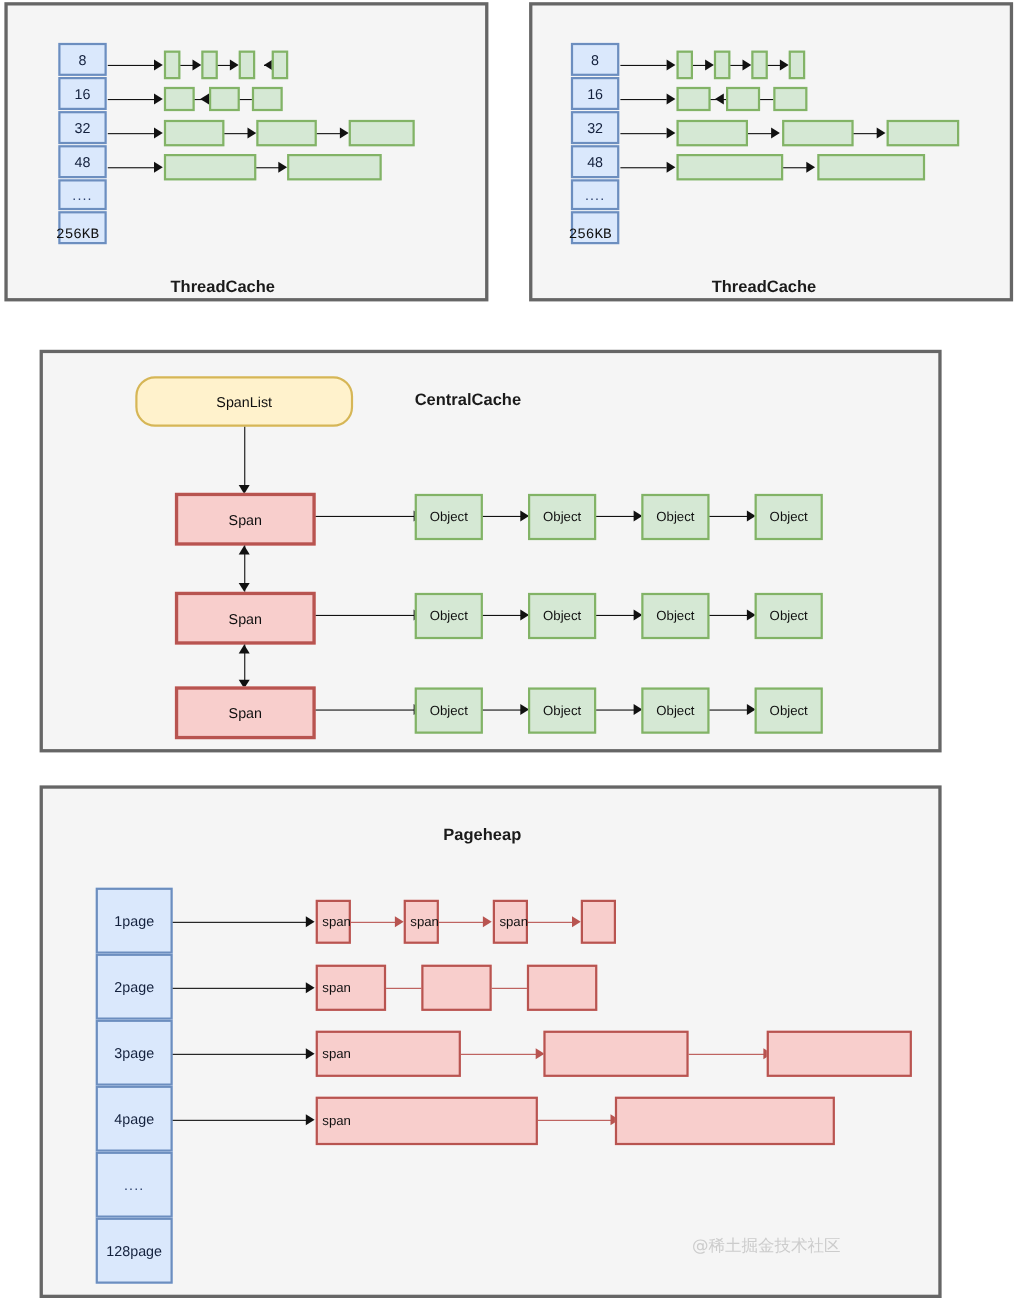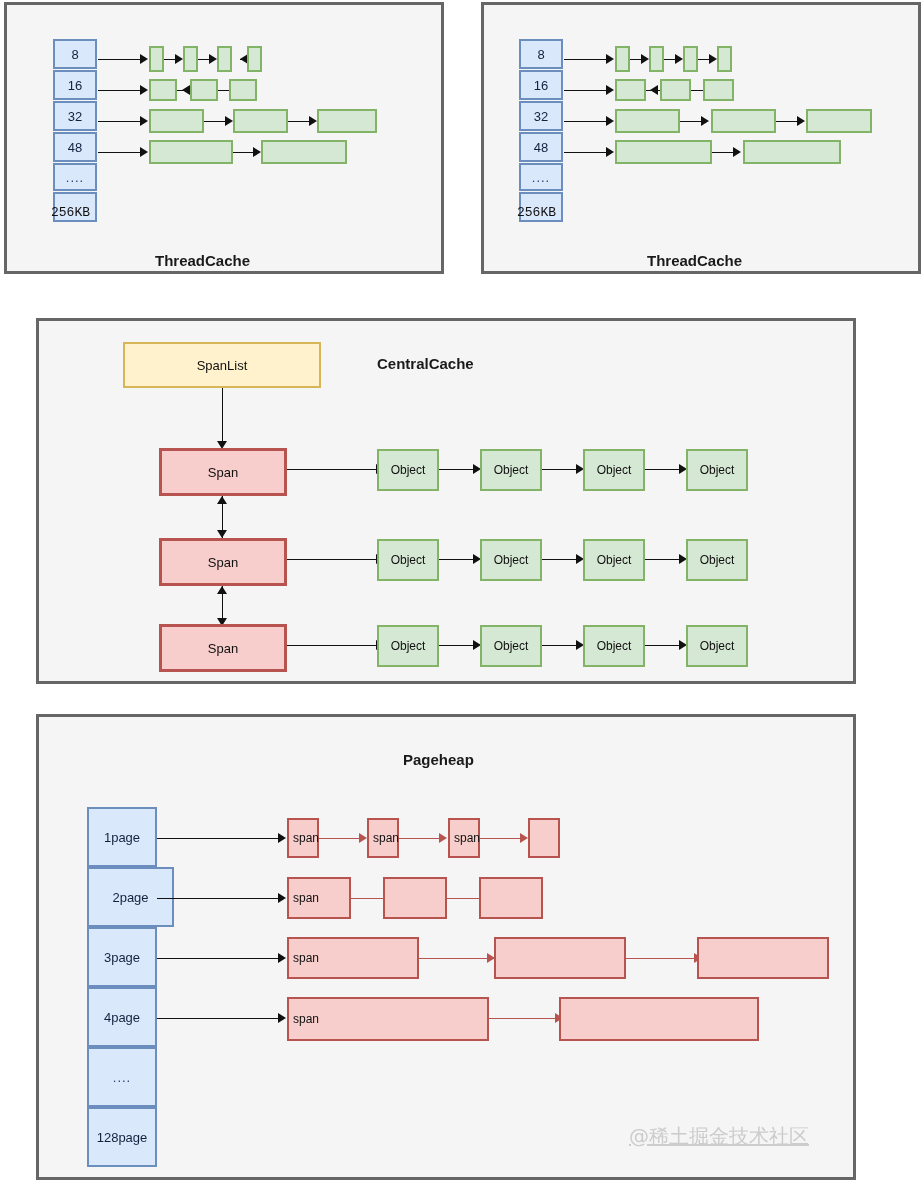--- a/index.html
+++ b/index.html
@@ -144,25 +144,24 @@
   }
   .arrow-u {
     border-left: 5px solid transparent;
     border-right: 5px solid transparent;
     border-bottom: 8px solid #111111;
   }
   .arrow-r.red { border-left-color: #b85450; }
   
   .watermark {
     position: absolute;
-    font-size: 20px;
+    font-size: 15px;
     color: #cccccc;
     white-space: nowrap;
     font-family: "DejaVu Sans", sans-serif;
-    text-decoration: underline;
   }
 </style>
 </head>
 <body>
 
 <div class="stage">
 
   <div class="panel" style="left:4px; top:2px; width:440px; height:272px;">
 
     <div style="position:absolute; left:46px; top:34px; width:44px; height:176px;">
@@ -266,21 +265,21 @@
     <div class="gbox" style="left:131px; top:135px; width:97px; height:24px;"></div>
     <div class="hline" style="left:228px; top:147px; width:23px;"></div>
     <div class="arrow-r" style="left:249px; top:142px;"></div>
     <div class="gbox" style="left:259px; top:135px; width:98px; height:24px;"></div>
 
     <div class="panel-title" style="left:163px; top:247px;">ThreadCache</div>
   </div>
 
   <div class="panel" style="left:36px; top:318px; width:820px; height:366px;">
 
-    <div class="ybox" style="left:84px; top:21px; width:198px; height:46px;">SpanList</div>
+    <div class="ybox" style="left:84px; top:21px; width:198px; height:46px;border-radius:18px;">SpanList</div>
 
     <div class="panel-title" style="left:338px; top:34px;">CentralCache</div>
 
     <div class="vline" style="left:183px; top:67px; height:57px;"></div>
     <div class="arrow-d" style="left:178px; top:120px;"></div>
 
     <div class="rbox center" style="left:120px; top:127px; width:128px; height:48px;">Span</div>
     <div class="hline" style="left:248px; top:148px; width:93px;"></div>
     <div class="arrow-r" style="left:337px; top:143px;"></div>
     <div class="obox" style="left:338px; top:128px; width:62px; height:42px;">Object</div>
@@ -330,21 +329,21 @@
     <div class="arrow-r" style="left:640px; top:319px;"></div>
     <div class="obox" style="left:647px; top:304px; width:62px; height:42px;">Object</div>
   </div>
 
   <div class="panel" style="left:36px; top:714px; width:820px; height:466px;">
 
     <div class="panel-title" style="left:364px; top:34px;">Pageheap</div>
 
     <div style="position:absolute; left:48px; top:90px; width:70px; height:360px;">
       <div class="blue-cell big" style="top:0px;   width:70px; height:60px;">1page</div>
-      <div class="blue-cell big" style="top:60px;  width:87px; height:60px;">2page</div>
+      <div class="blue-cell big" style="top:60px;  width:70px; height:60px;">2page</div>
       <div class="blue-cell big" style="top:120px; width:70px; height:60px;">3page</div>
       <div class="blue-cell big" style="top:180px; width:70px; height:60px;">4page</div>
       <div class="blue-cell dots" style="top:240px; width:70px; height:60px;">....</div>
       <div class="blue-cell big" style="top:300px; width:70px; height:60px;">128page</div>
     </div>
 
     <div class="hline" style="left:118px; top:121px; width:122px;"></div>
     <div class="arrow-r" style="left:239px; top:116px;"></div>
     <div class="rbox lead" style="left:248px; top:101px; width:32px; height:40px;">span</div>
     <div class="hline red" style="left:280px; top:121px; width:45px;"></div>

